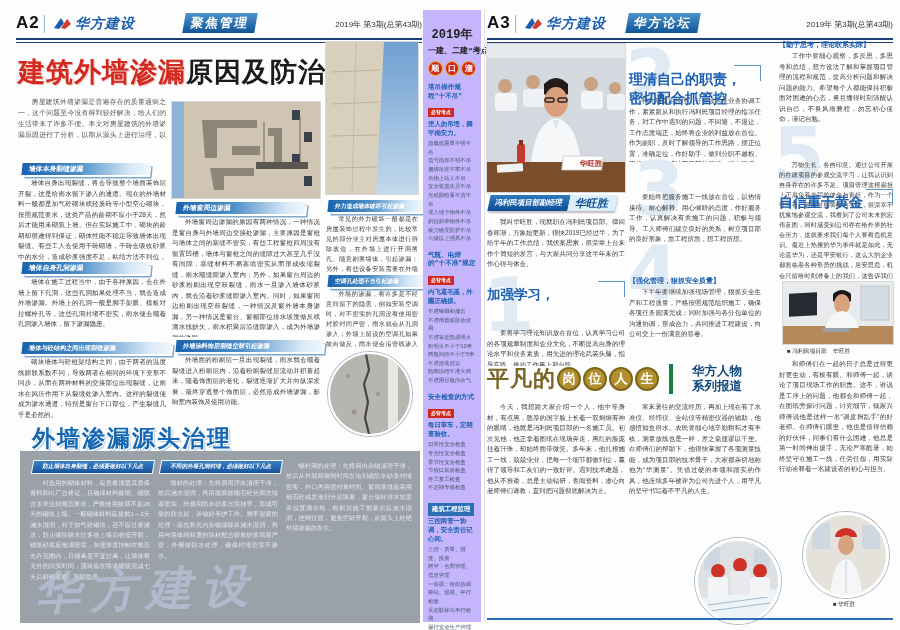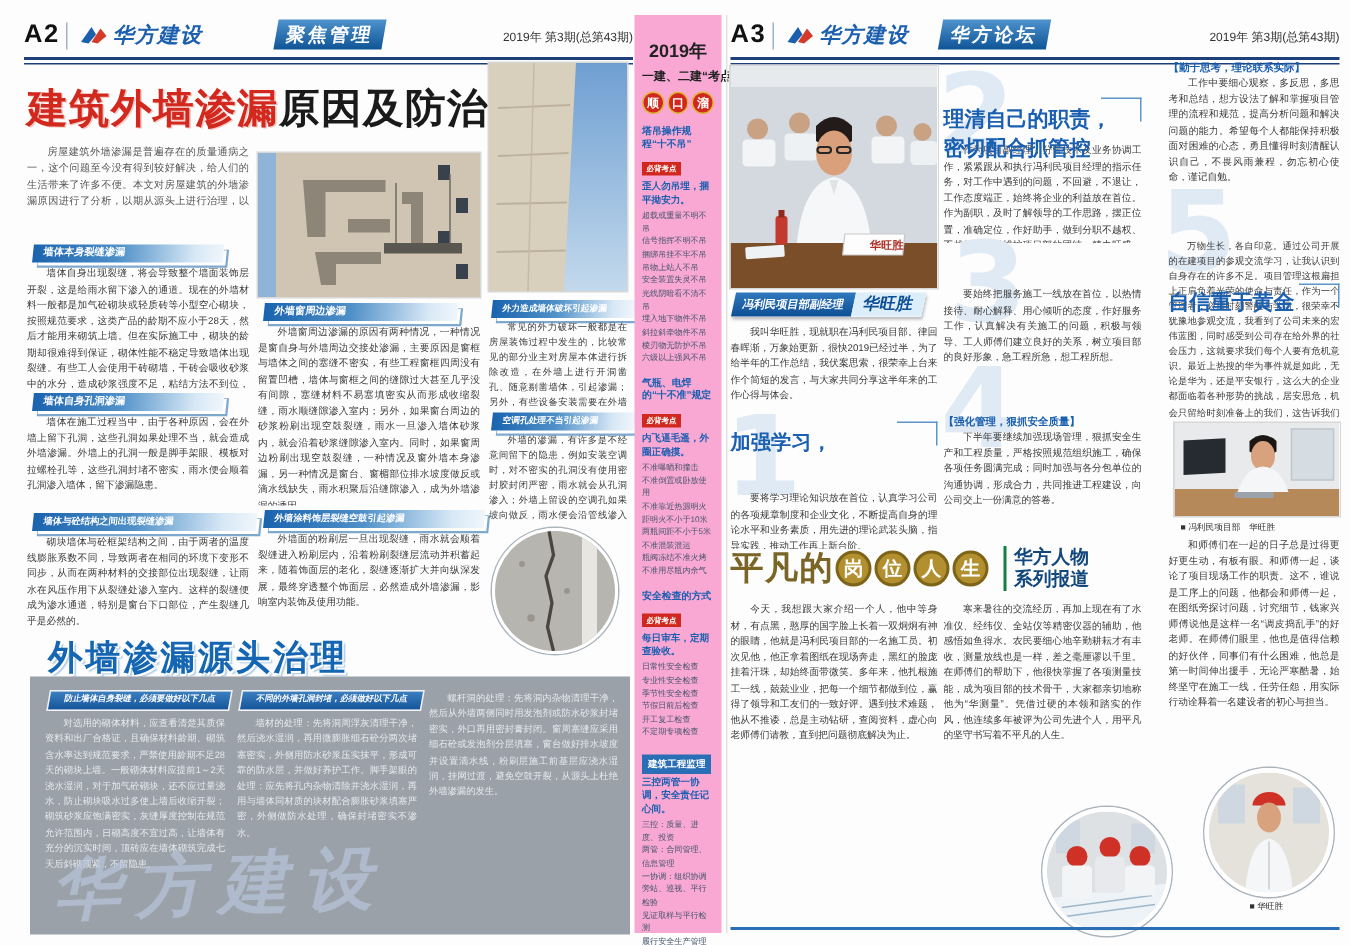--- a/index.html
+++ b/index.html
@@ -31,21 +31,21 @@
           box-shadow:3px 3px 0 -1px #fff,3.5px 3.5px 0 0 #7fa8cf;transform:skewX(-6deg);white-space:nowrap;overflow:hidden;}
   .photo{position:absolute;overflow:hidden;box-shadow:0 0 0 1px #d8d8d8;}
   .graybox{position:absolute;background:#9aa1a9;}
   .graytext{font-size:6.2px;line-height:1.68;text-align:justify;color:#e6eaee;overflow:hidden;text-indent:2em;}
   .graybanner{position:absolute;height:12px;line-height:11px;color:#fff;font-size:6px;font-weight:700;text-align:center;
           background:linear-gradient(180deg,#3c80c0,#15549c);border:1px solid #eef3f8;transform:skewX(-10deg);
           white-space:nowrap;overflow:hidden;padding:0 4px;}
   .watermark{position:absolute;font-family:"DejaVu Serif","Liberation Serif",serif;font-style:italic;font-weight:bold;
           font-size:46px;color:rgba(186,201,222,.65);letter-spacing:10px;white-space:nowrap;transform:rotate(-2deg);}
   
-  .strip{position:absolute;background:#f9a8d4;padding:6px 5px;box-sizing:border-box;}
+  .strip{position:absolute;background:#c4b5fd;padding:6px 5px;box-sizing:border-box;font-family:Liberation Mono, monospace;}
   .stripyear{font-size:12px;font-weight:900;color:#222;text-align:center;margin-top:10px;}
   .stripsub{font-size:8px;font-weight:900;color:#222;text-align:center;margin-top:2px;white-space:nowrap;}
   .badges{display:flex;justify-content:center;gap:2px;margin:5px 0 7px;}
   .badge{width:13px;height:13px;border-radius:50%;background:#d0281e;border:1px solid #e2b63c;color:#fff;
          font-size:8px;font-weight:900;display:flex;align-items:center;justify-content:center;}
   .stitle{font-size:6.6px;font-weight:900;color:#1a5fb0;margin-top:8px;line-height:1.3;}
   .stag{display:inline-block;background:#d0281e;color:#fff;font-size:5px;font-weight:700;padding:1px 3px;margin:2px 0;}
   .slead{font-size:6.4px;font-weight:900;color:#1a5fb0;margin:1px 0 2px;}
   .sitem{font-size:5.4px;color:#44546a;line-height:1.6;}
   .sboxhead{background:#2a6fb5;color:#fff;font-size:6.4px;font-weight:900;padding:2px 4px;margin-top:10px;display:inline-block;}
@@ -55,21 +55,21 @@
               line-height:16px;padding:0 6px;white-space:nowrap;}
   .capban .lt{background:#ddeefb;color:#0e4e94;font-size:11px;font-weight:900;line-height:16px;padding:0 7px;white-space:nowrap;}
   .ghost{position:absolute;font-size:74px;font-weight:900;color:#e0eaf5;line-height:1;z-index:0;font-family:"DejaVu Sans",sans-serif;}
   .bluehead{position:relative;z-index:1;font-weight:900;color:#1a5fb0;line-height:1.35;}
   .corner{position:absolute;width:26px;height:15px;border-top:1.5px solid #5d95c9;border-right:1.5px solid #5d95c9;z-index:1;}
   .bracket{font-size:7px;font-weight:900;color:#1a5fb0;}
   .featwrap{position:absolute;display:flex;align-items:center;}
   .feattxt{font-size:22px;font-weight:900;color:#7a6426;letter-spacing:1px;white-space:nowrap;}
   .featc{display:inline-flex;width:20px;height:20px;border-radius:50%;background:#b2902f;border:2px solid #7e6418;
          color:#fff;font-size:13px;font-weight:900;align-items:center;justify-content:center;margin:0 1px;vertical-align:middle;}
-  .featlabel{border-left:2px solid #15803d;padding-left:5px;margin-left:9px;color:#13487e;font-weight:900;
+  .featlabel{border-left:4px solid #15803d;padding-left:19px;margin-left:9px;color:#13487e;font-weight:900;
              font-size:12.5px;line-height:1.2;white-space:nowrap;}
   .pcap{font-size:5.8px;color:#333;}
   .circphoto{position:absolute;border-radius:50%;overflow:hidden;border:3px solid #fff;box-shadow:0 0 0 1px #aab4bd;}
   .botrule{position:absolute;height:2px;background:#2a6fb5;}
   .gutter{position:absolute;width:1px;background:#e2e2e2;}
 </style>
 </head>
 <body>
 
 <div class="spread">

